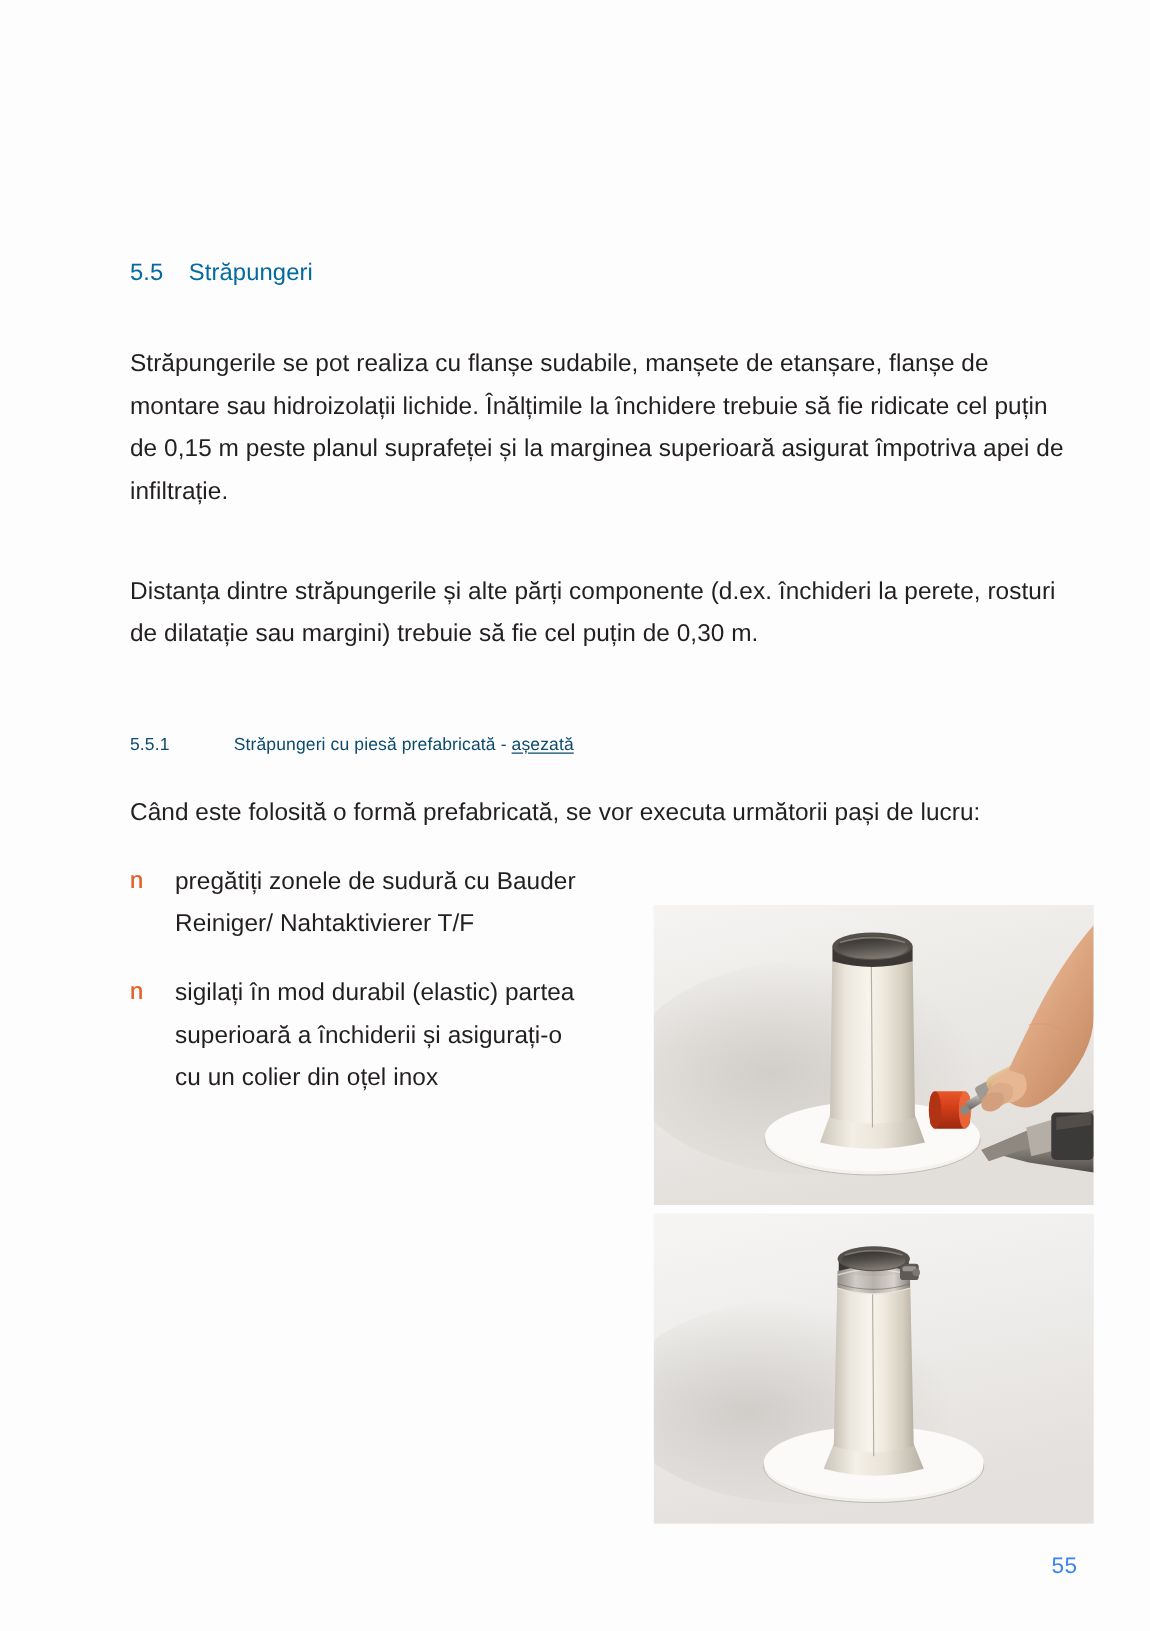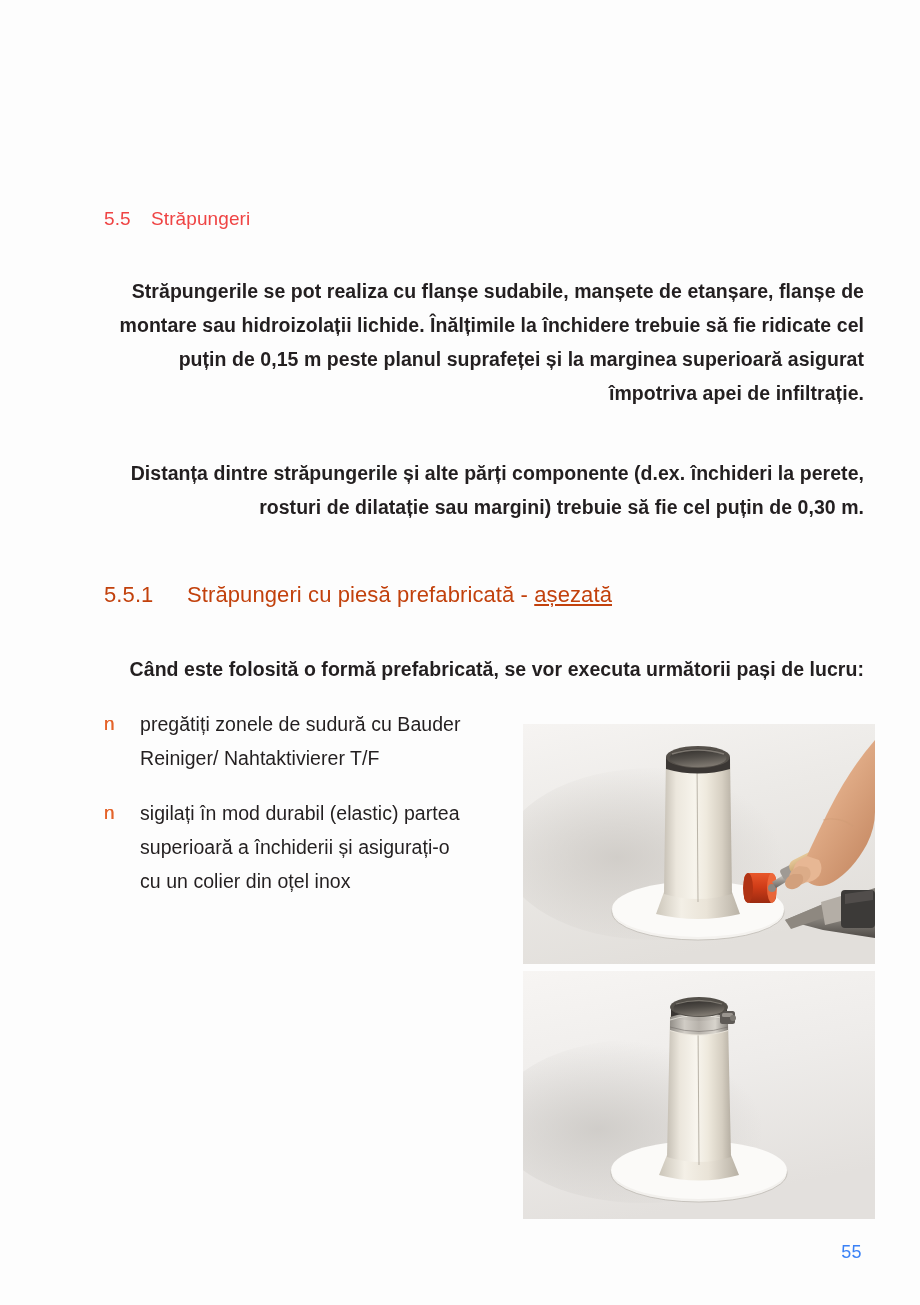--- a/index.html
+++ b/index.html
@@ -28,47 +28,46 @@
     position: absolute;
     left: 104px;
     top: 206px;
     width: 760px;
   }
 
   .h2 {
     font-size: 19px;
     line-height: 26px;
     font-weight: 400;
-    color: #ef4444;
+    color: #0369a1;
     letter-spacing: .1px;
     margin: 0 0 42px 0;
     display: flex;
   }
   .h2 .num { width: 47px; flex: 0 0 47px; }
 
   .h3 {
-    font-size: 22px;
+    font-size: 14px;
     line-height: 26px;
     font-weight: 400;
-    color: #c2410c;
+    color: #0c4a6e;
     letter-spacing: .1px;
-    margin: 0 0 44px 0;
+    margin: 0 0 25px 0;
     display: flex;
   }
   .h3 .num { width: 83px; flex: 0 0 83px; }
   .h3 .u { text-decoration: underline; text-underline-offset: 2px; }
 
   p.body {
     font-size: 19.5px;
     line-height: 34px;
-    font-weight: 700;
+    font-weight: 400;
     color: #231f20;
     margin: 0 0 28px 0;
     letter-spacing: .05px;
-    text-align: right;
   }
   p.body.tight { margin-bottom: 18px; }
 
   .gap-a { height: 18px; }
   .gap-b { height: 30px; }
 
   
   ul.bullets {
     list-style: none;
     margin: 0;

